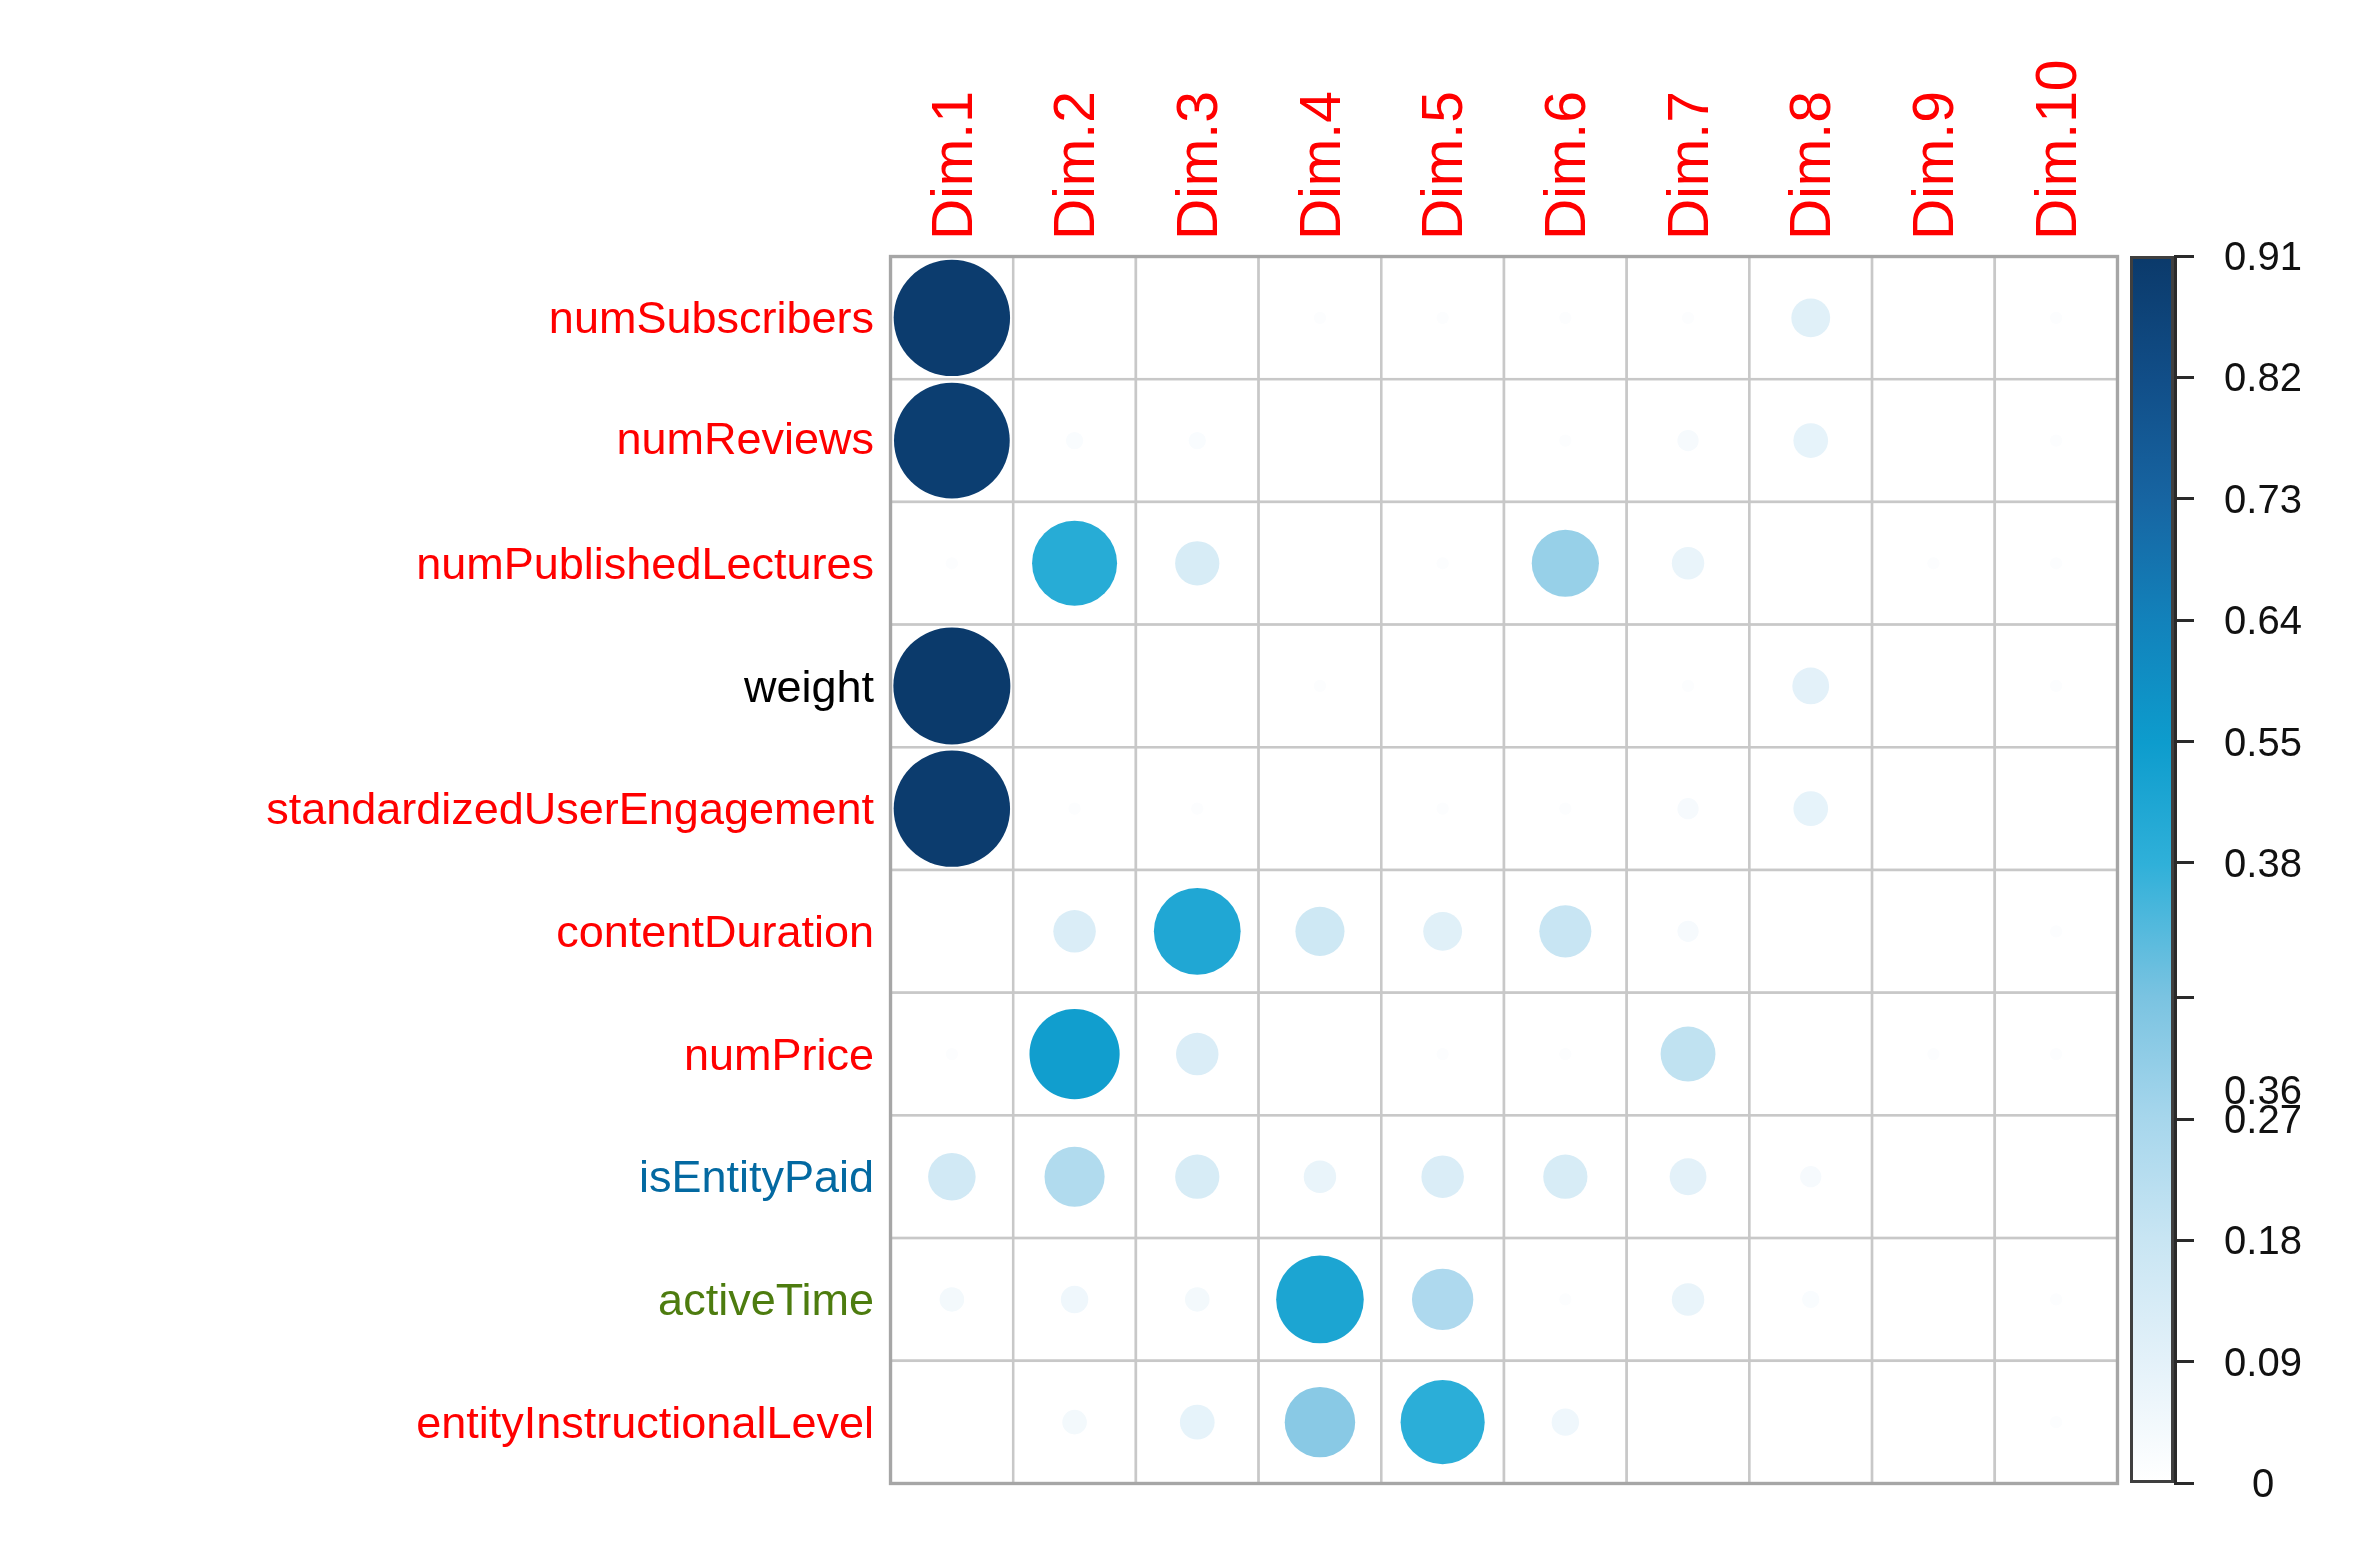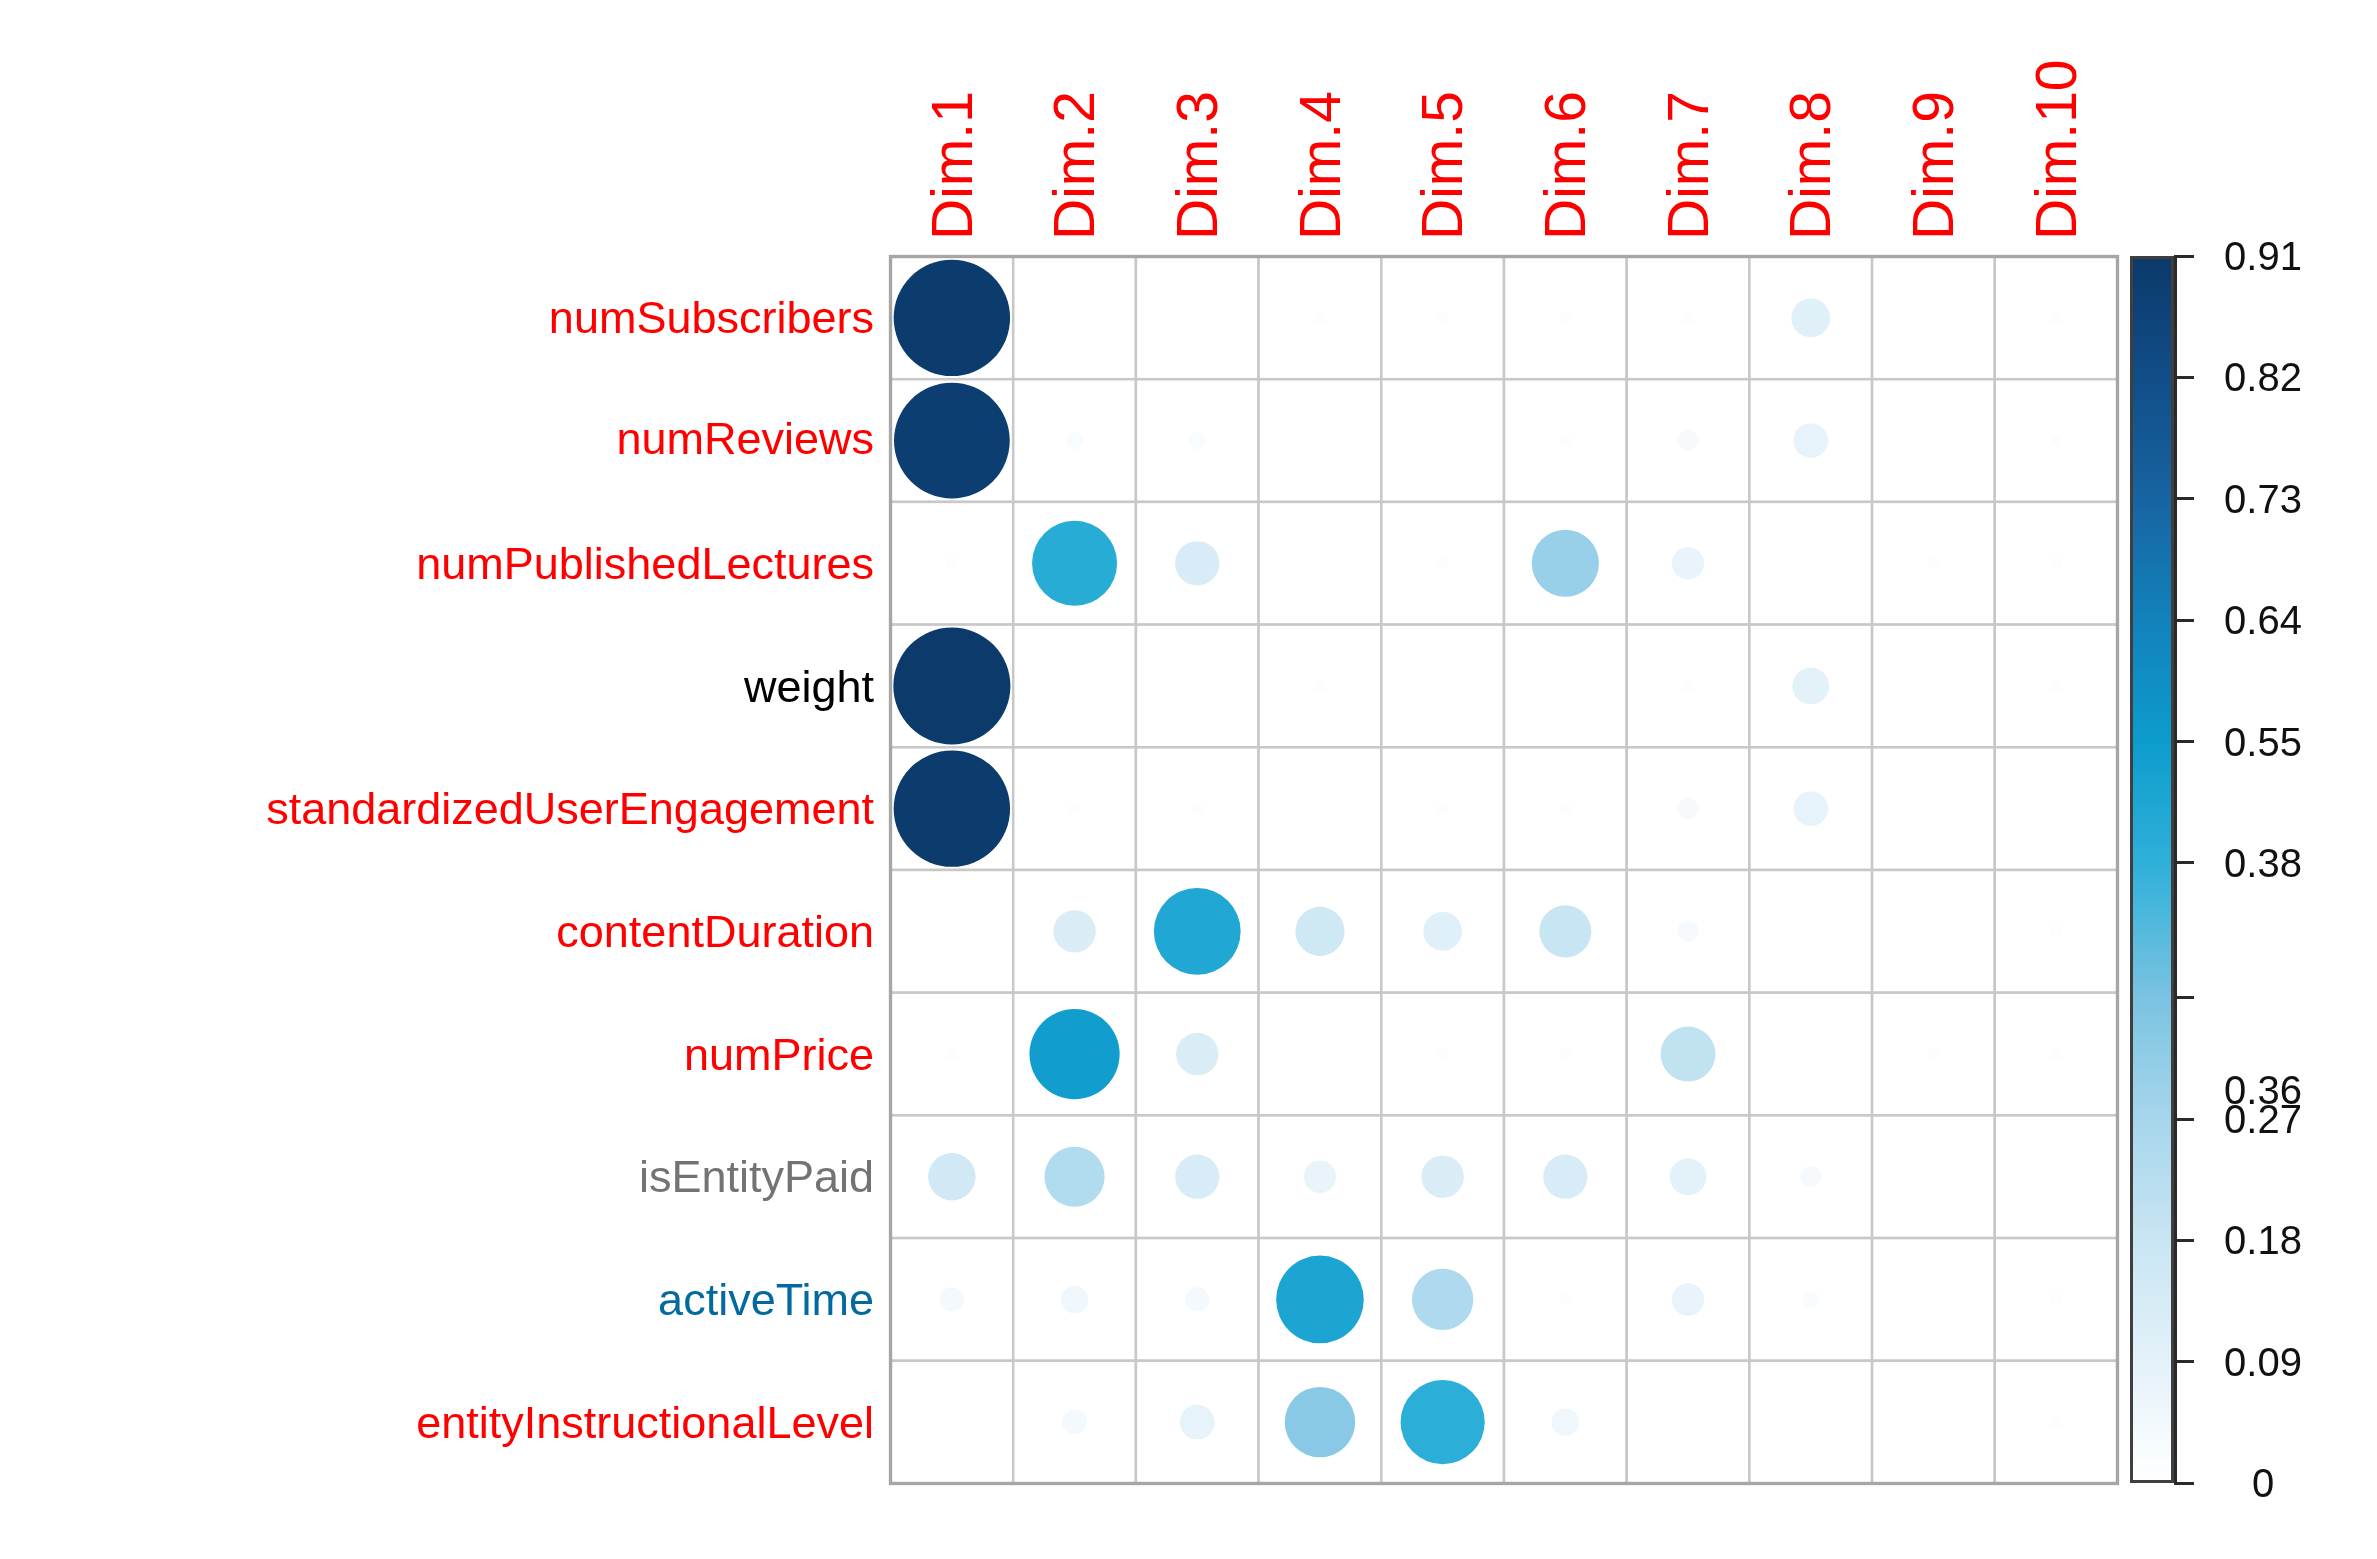--- a/index.html
+++ b/index.html
@@ -35,22 +35,22 @@
 
 <div class="canvas">
   <div id="row-labels">
       <div class="row-label" style="color: rgb(255, 0, 0); top: 287px;">numSubscribers</div>
       <div class="row-label" style="color: rgb(255, 0, 0); top: 408px;">numReviews</div>
       <div class="row-label" style="color: rgb(255, 0, 0); top: 533px;">numPublishedLectures</div>
       <div class="row-label" style="color: #000000; top: 656px;">weight</div>
       <div class="row-label" style="color: rgb(255, 0, 0); top: 778px;">standardizedUserEngagement</div>
       <div class="row-label" style="color: rgb(255, 0, 0); top: 901px;">contentDuration</div>
       <div class="row-label" style="color: rgb(255, 0, 0); top: 1024px;">numPrice</div>
-      <div class="row-label" style="color: #737373; top: 1146px;">isEntityPaid</div>
-      <div class="row-label" style="color: #0369a1; top: 1269px;">activeTime</div>
+      <div class="row-label" style="color: #0369a1; top: 1146px;">isEntityPaid</div>
+      <div class="row-label" style="color: #4d7c0f; top: 1269px;">activeTime</div>
       <div class="row-label" style="color: rgb(255, 0, 0); top: 1392px;">entityInstructionalLevel</div>
     </div>
   <div id="col-labels">
       <div class="col-label" style="color: rgb(255, 0, 0); left: 835px; top: 92px;">Dim.1</div>
       <div class="col-label" style="color: rgb(255, 0, 0); left: 957px; top: 92px;">Dim.2</div>
       <div class="col-label" style="color: rgb(255, 0, 0); left: 1080px; top: 92px;">Dim.3</div>
       <div class="col-label" style="color: rgb(255, 0, 0); left: 1203px; top: 92px;">Dim.4</div>
       <div class="col-label" style="color: rgb(255, 0, 0); left: 1325px; top: 92px;">Dim.5</div>
       <div class="col-label" style="color: rgb(255, 0, 0); left: 1448px; top: 92px;">Dim.6</div>
       <div class="col-label" style="color: rgb(255, 0, 0); left: 1571px; top: 92px;">Dim.7</div>

